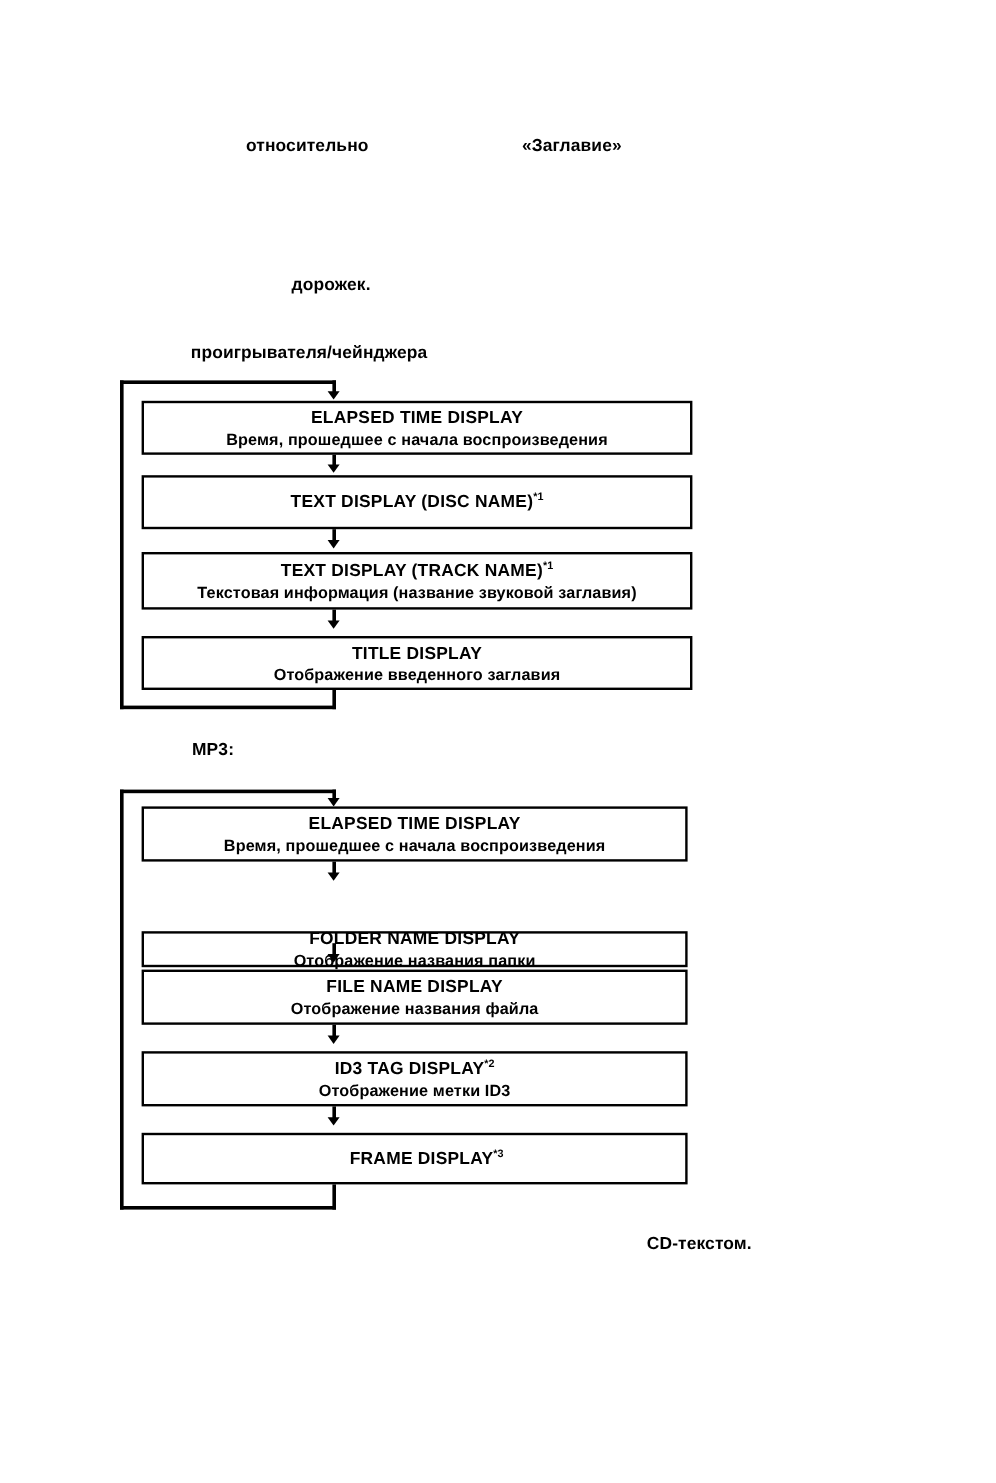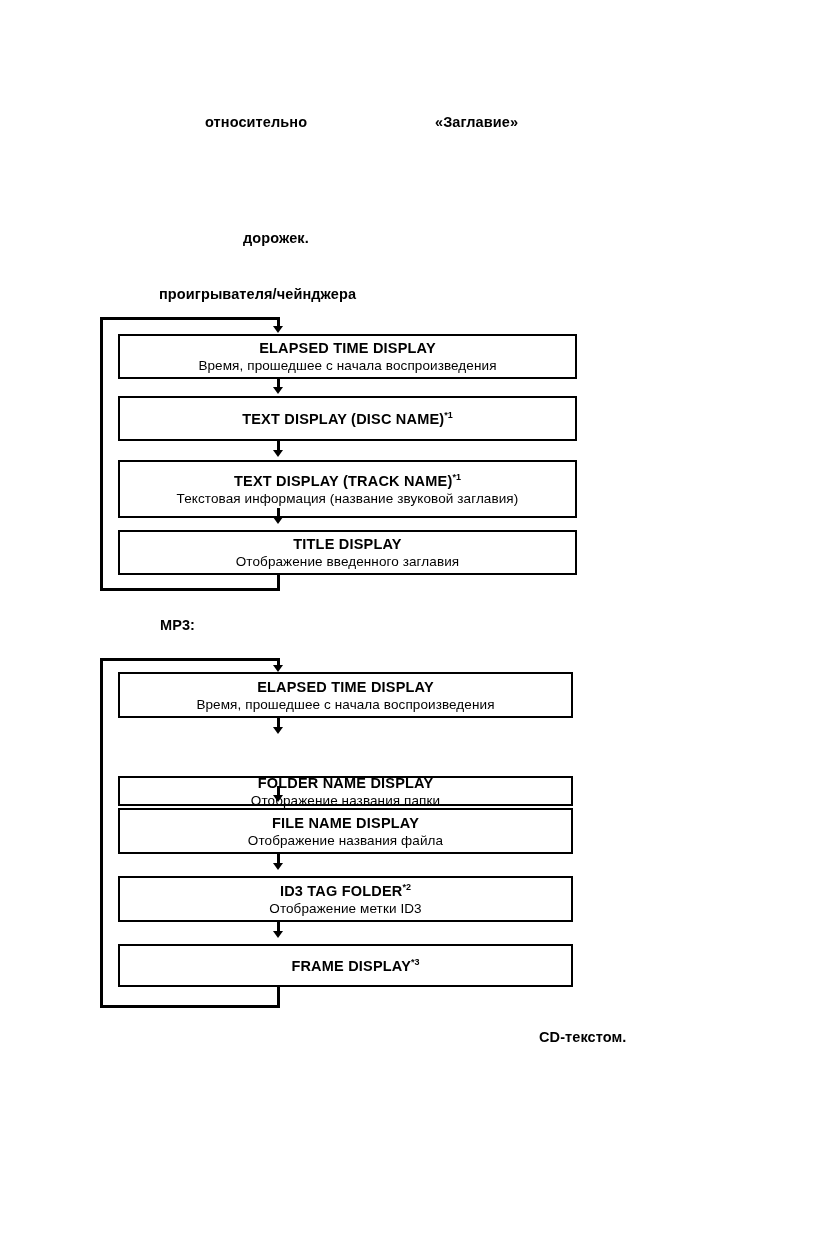--- a/index.html
+++ b/index.html
@@ -70,21 +70,21 @@
     text-align: center;
   }
   .node .eng {
     font-weight: bold;
     font-size: 14.5px;
     line-height: 1.12;
     white-space: nowrap;
     letter-spacing: 0.2px;
   }
   .node .rus {
-    font-weight: normal;
+    font-weight: bold;
     font-size: 13.5px;
     line-height: 1.12;
     white-space: nowrap;
     margin-top: 2px;
     letter-spacing: 0.1px;
   }
   .node .eng sup {
     font-size: 9px;
     font-weight: bold;
     vertical-align: super;
@@ -138,21 +138,21 @@
 
     <div class="node" style="left:118px; top:396px; width:459px; height:45px;">
       <div class="eng">
         <span>TEXT DISPLAY (DISC NAME)</span><sup>*1</sup>
       </div>
     </div>
 
     <div class="conn" style="left:277px; top:441px; height:11px;"></div>
     <div class="arrowhead" style="left:273px; top:450px;"></div>
 
-    <div class="node" style="left:118px; top:460px; width:459px; height:58px;">
+    <div class="node" style="left:118px; top:460px; width:459px; height:48px;">
       <div class="eng">
         <span>TEXT DISPLAY (TRACK NAME)</span><sup>*1</sup>
       </div>
       <div class="rus">Текстовая информация (название звуковой заглавия)</div>
     </div>
 
     <div class="conn" style="left:277px; top:508px; height:11px;"></div>
     <div class="arrowhead" style="left:273px; top:517px;"></div>
 
     <div class="node" style="left:118px; top:530px; width:459px; height:45px;">
@@ -197,21 +197,21 @@
         <span>FILE NAME DISPLAY</span><sup></sup>
       </div>
       <div class="rus">Отображение названия файла</div>
     </div>
 
     <div class="conn" style="left:277px; top:854px; height:11px;"></div>
     <div class="arrowhead" style="left:273px; top:863px;"></div>
 
     <div class="node" style="left:118px; top:876px; width:455px; height:46px;">
       <div class="eng">
-        <span>ID3 TAG FOLDER</span><sup>*2</sup>
+        <span>ID3 TAG DISPLAY</span><sup>*2</sup>
       </div>
       <div class="rus">Отображение метки ID3</div>
     </div>
 
     <div class="conn" style="left:277px; top:922px; height:11px;"></div>
     <div class="arrowhead" style="left:273px; top:931px;"></div>
 
     <div class="node" style="left:118px; top:944px; width:455px; height:43px;padding-left:20px;">
       <div class="eng">
         <span>FRAME DISPLAY</span><sup>*3</sup>

